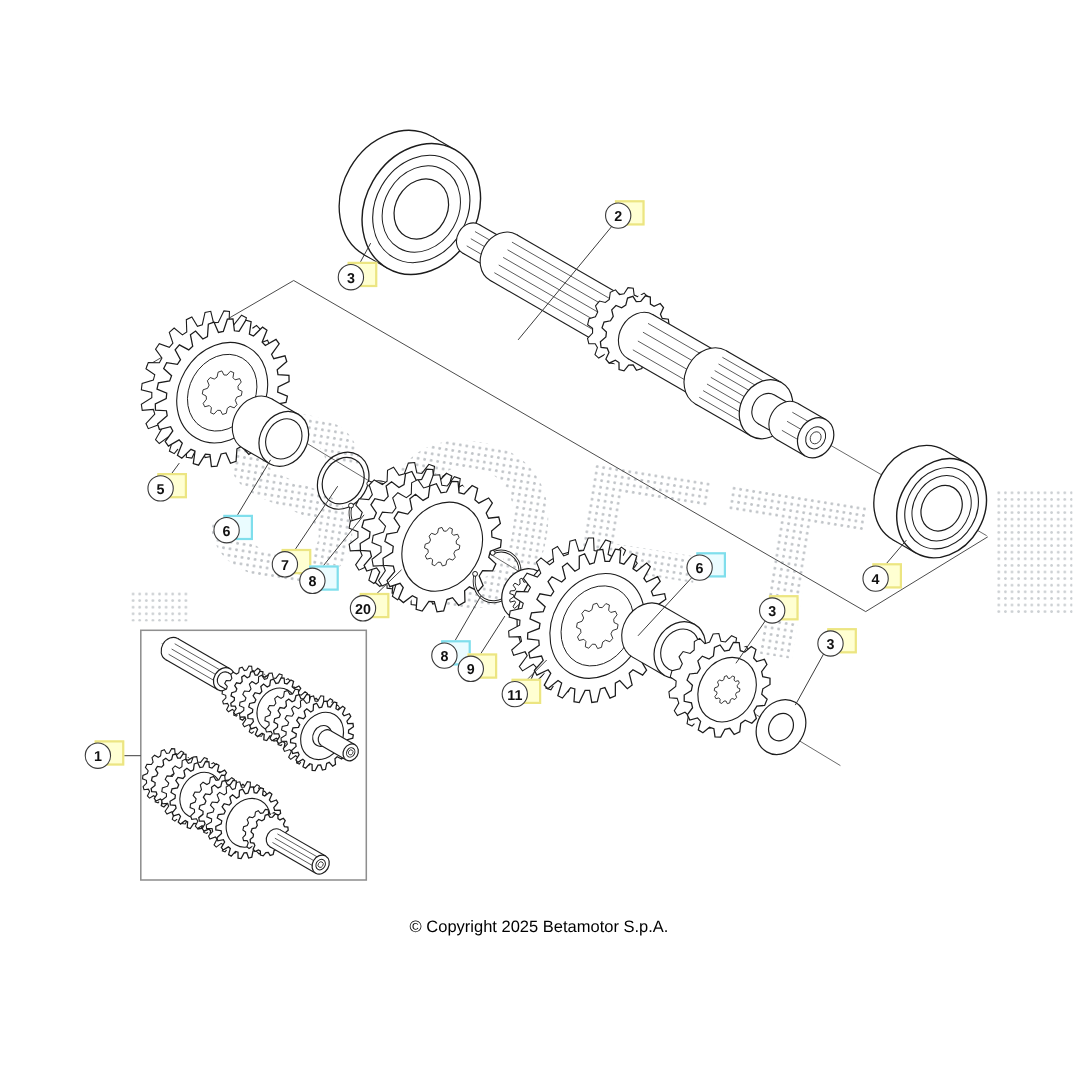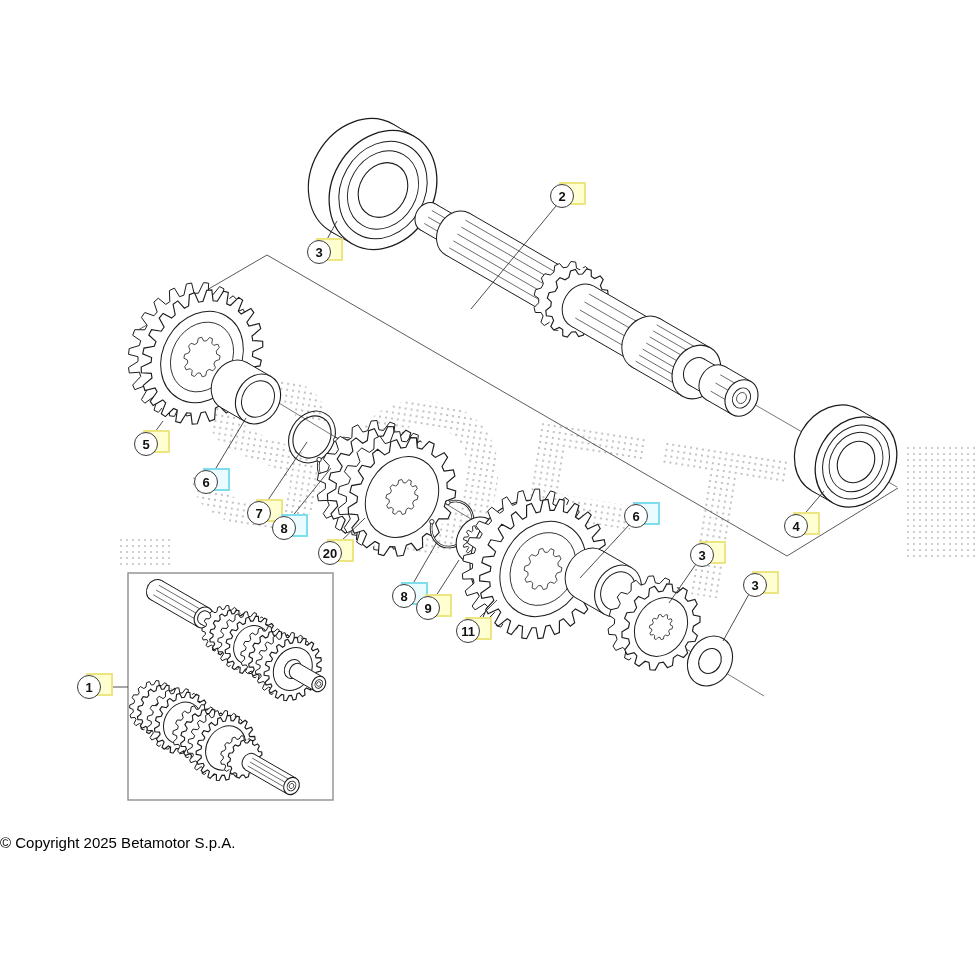--- a/index.html
+++ b/index.html
@@ -18,21 +18,21 @@
     background-image:radial-gradient(#98a0a6 1px,transparent 1.4px);
     background-size:6px 6px;}
   .callout{position:absolute;width:24px;height:24px;z-index:5;cursor:pointer;}
   .callout .hl{position:absolute;left:9px;top:-2px;width:23px;height:19px;border:2px solid;}
   .y .hl{background:#ffffd2;border-color:#ece582;}
   .c .hl{background:#eafcff;border-color:#7fdeec;}
   .callout .circ{position:absolute;left:0;top:0;width:24px;height:24px;border-radius:50%;
     background:#fff;border:1.4px solid #3a3a3a;box-sizing:border-box;
     display:flex;align-items:center;justify-content:center;
     font:700 13px "Liberation Sans",sans-serif;color:#111;}
-  .copyright{position:absolute;left:0;right:0;top:834px;z-index:4;
+  .copyright{position:absolute;left:0;right:0;top:834px;text-align:center;z-index:4;
     font:15px "Liberation Sans",sans-serif;color:#000;}
 </style>
 </head>
 <body>
 
 <div id="stage">
 
   <div class="watermark">SOFT</div>
   <div class="dots" style="left:905px;top:445px;width:70px;height:115px"></div>
   <div class="dots" style="left:118px;top:537px;width:55px;height:28px"></div>

